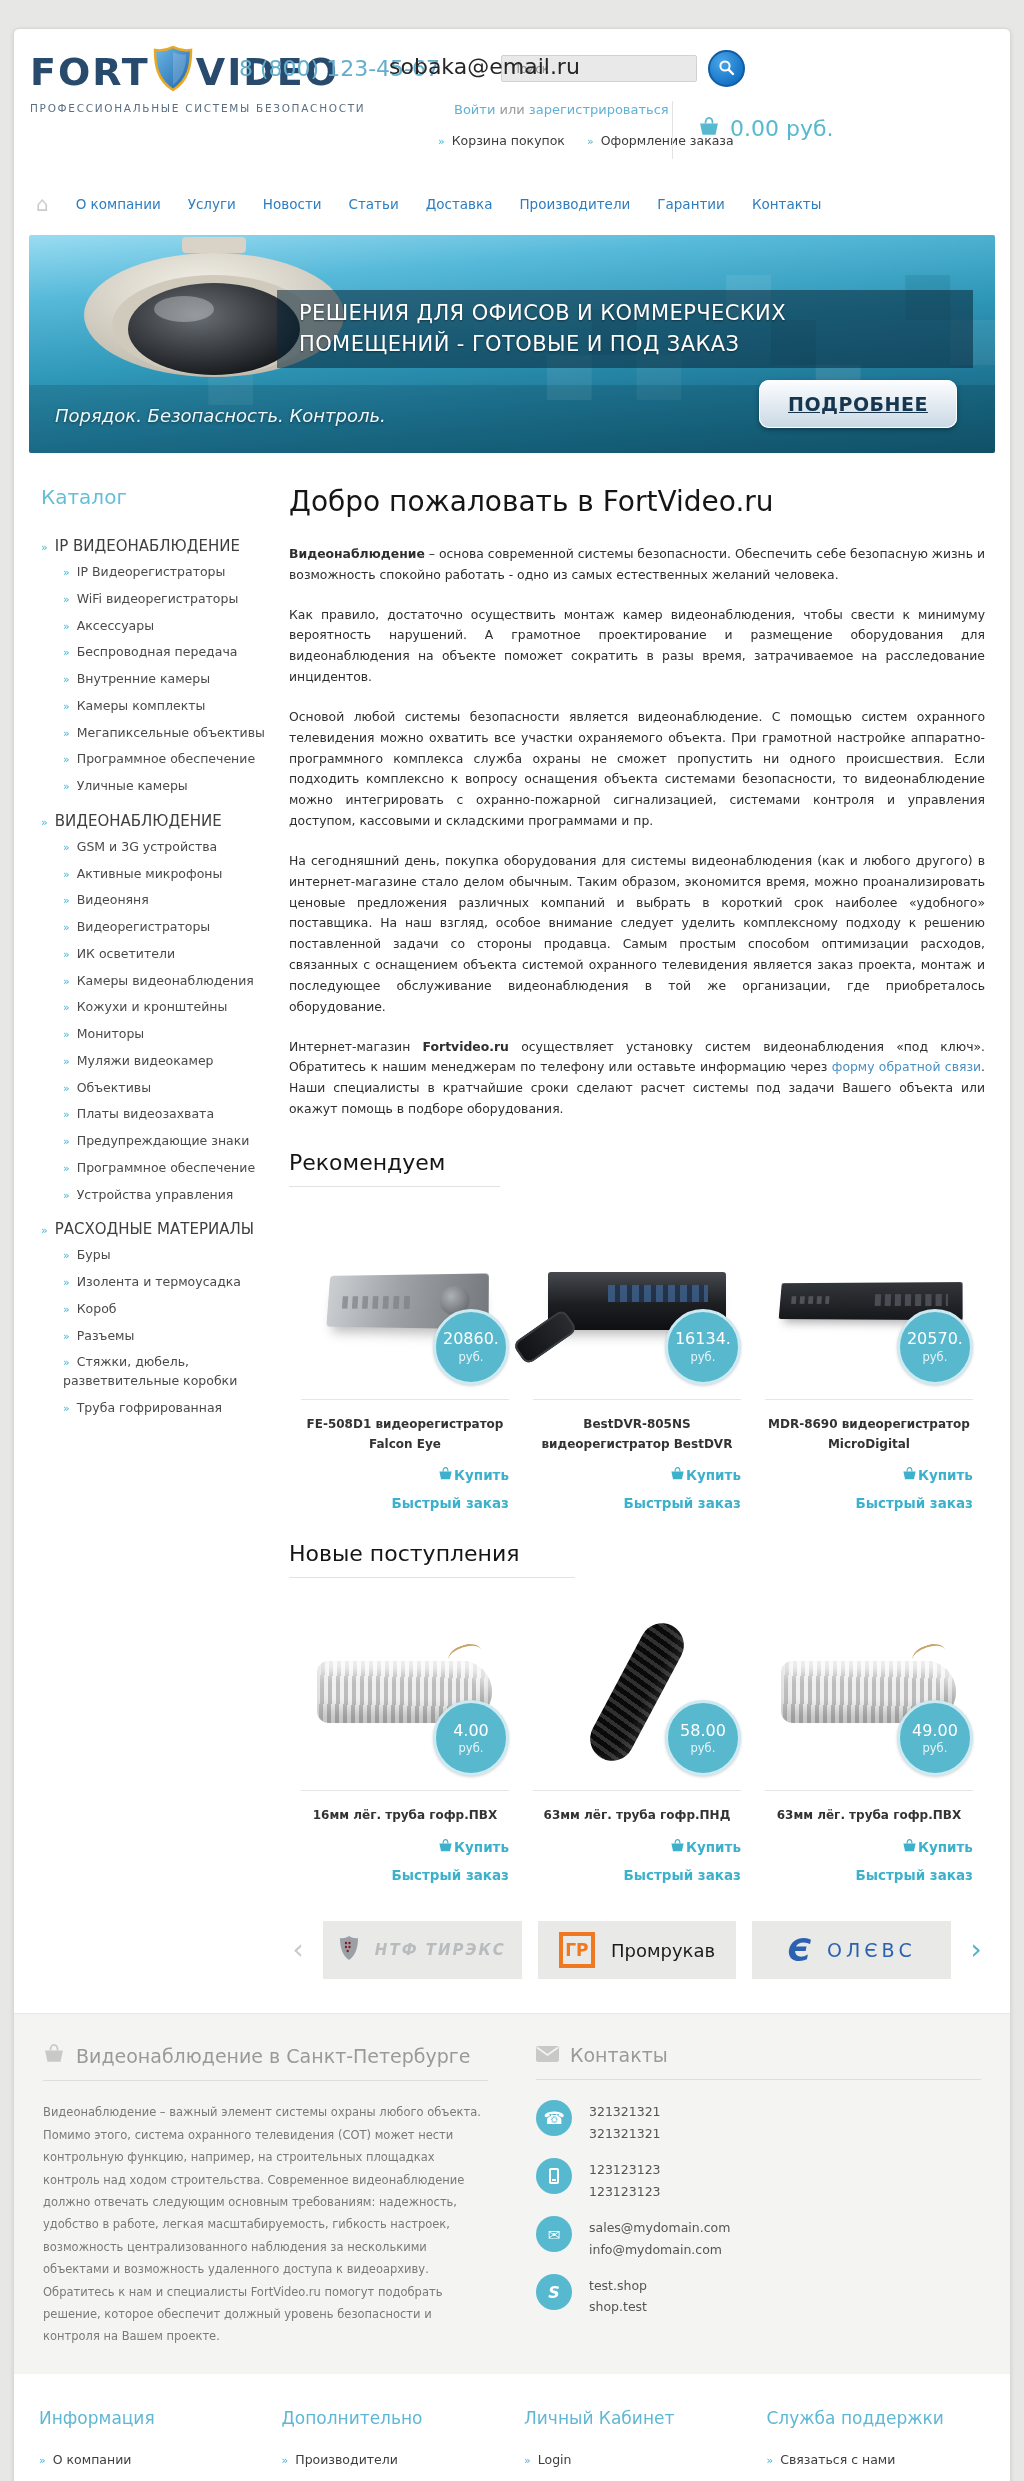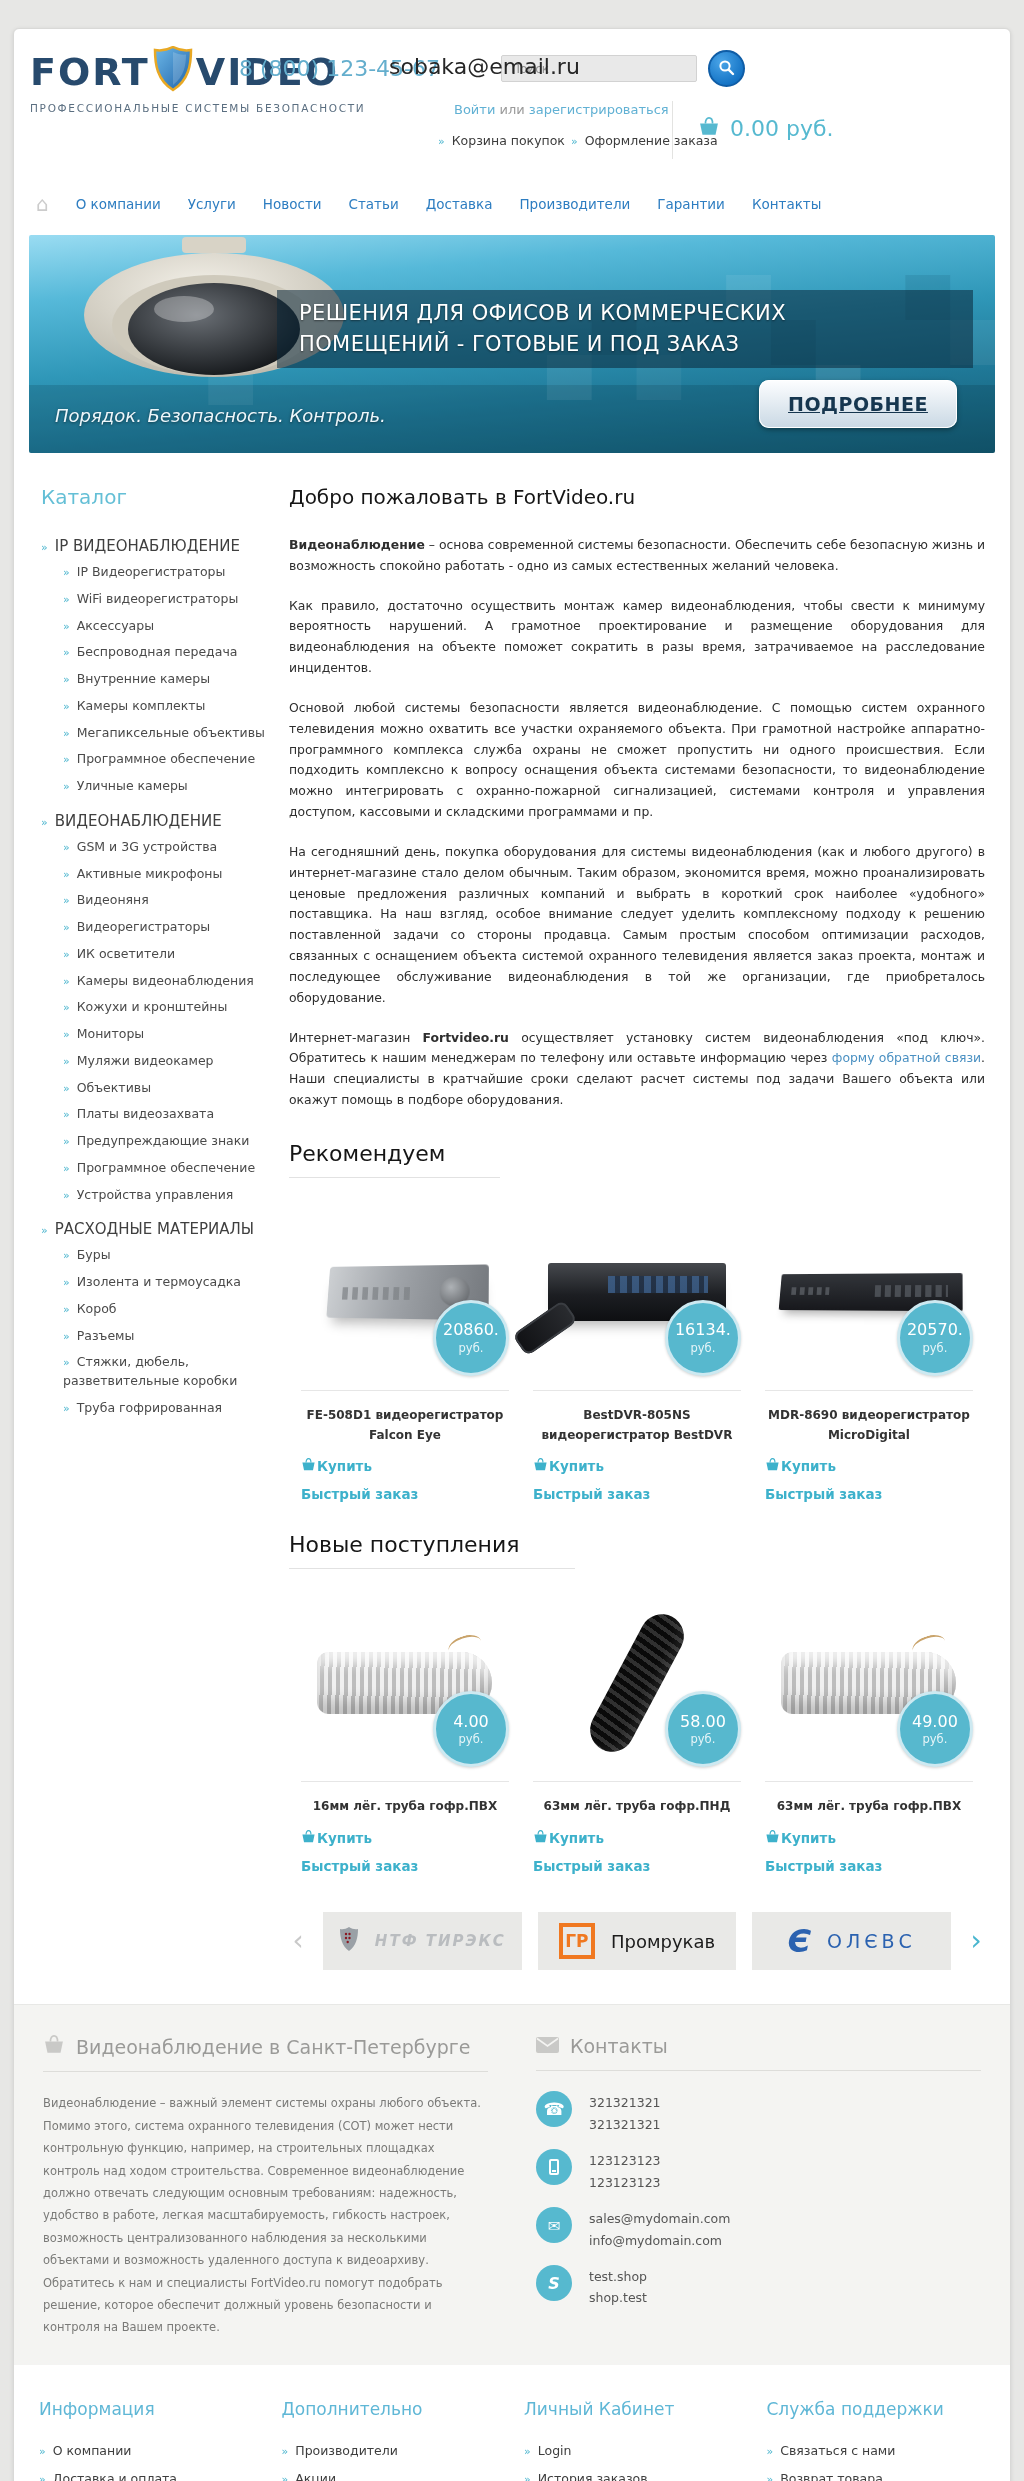--- a/index.html
+++ b/index.html
@@ -40,21 +40,21 @@
   .search-input::placeholder { color:#8f8f8f; }
   .search-btn {
     position:absolute; left:694px; top:21px; width:37px; height:37px; border-radius:50%;
     background:radial-gradient(circle at 35% 30%, #4aa5e8, #1372c4 75%);
     border:2px solid #0f5da6; display:flex; align-items:center; justify-content:center;
     cursor:pointer; z-index:2;
   }
   .login-link { position:absolute; left:440px; top:73px; font-size:13px; }
   .login-blue { color:#61b1d4; }
   .login-gray { color:#9a9a9a; }
-  .cart-links { position:absolute; left:424px; top:104px; font-size:12.5px; color:#3c3c3c; display:flex; gap:6px; }
+  .cart-links { position:absolute; left:424px; top:104px; font-size:12.5px; color:#3c3c3c; display:flex; gap:22px; }
   .cart-links a { color:#3c3c3c; }
   .arr { color:#4ab5ce; font-size:11px; margin-right:7px; }
   .arr::before { content:"»"; }
   .cart-divider { position:absolute; left:658px; top:72px; width:1px; height:58px; background:#e3e3e1; }
   .cart-total { position:absolute; left:684px; top:87px; display:flex; align-items:center; gap:10px; color:#56b9d0; font-size:22px; }
 
   
   .nav { display:flex; align-items:center; height:46px; padding:0 22px; gap:27px; }
   .home-icon { color:#cccccc; font-size:20px; line-height:1; }
   .home-icon::before { content:"⌂"; }
@@ -93,29 +93,29 @@
 
   
   .cat-title { font-size:20px; font-weight:normal; color:#64bfd6; margin:0 0 28px; }
   .cat-top { margin-top:16px; font-size:15px; }
   .cat-top a { color:#3f3f3f; }
   .cat-list { list-style:none; margin:8px 0 0; padding:0 0 0 22px; }
   .cat-list li { margin:0 0 8px; font-size:12.5px; line-height:1.5; }
   .cat-list a { color:#4a4a4a; }
 
   
-  .main h1 { font-size:20px; font-weight:normal; color:#151515; margin:0 0 26px; }
+  .main h1 { font-size:28px; font-weight:normal; color:#151515; margin:0 0 26px; }
   .main p { font-size:12.4px; line-height:1.68; text-align:justify; color:#2e2e2e; margin:0 0 19px; }
   .p-link { color:#4a90c2; }
 
   .sec { margin-top:30px; }
   .sec-title { font-size:22px; font-weight:normal; color:#151515; display:inline-block; padding:0 55px 11px 0; border-bottom:1px solid #e2e2e2; margin:0; }
 
   .products { display:flex; margin-top:28px; }
-  .product { width:33.33%; padding:0 12px; text-align:center; display:flex; flex-direction:column; align-items:flex-start; }
+  .product { width:33.33%; padding:0 12px; text-align:center; display:flex; flex-direction:column; align-items:flex-end; }
   .pimg-wrap { position:relative; height:172px; width:100%; display:flex; align-items:center; justify-content:center; }
   .price-badge {
     position:absolute; right:0px; bottom:2px; width:76px; height:76px; border-radius:50%;
     background:#57b8ce; border:3px solid #cde9f1; box-shadow:0 1px 3px rgba(0,0,0,.18);
     color:#fff; display:flex; flex-direction:column; align-items:center; justify-content:center; z-index:2;
   }
   .price-num { font-size:16px; line-height:1.1; }
   .price-cur { font-size:11.5px; opacity:.85; margin-top:2px; }
   .pname { width:100%; border-top:1px solid #e6e6e6; margin-top:12px; padding-top:15px; font-size:12px; font-weight:bold; color:#333; line-height:1.65; }
   .buy-link { margin-top:13px; color:#3db1cb; font-weight:bold; font-size:13.5px; display:inline-flex; align-items:center; gap:1px; }

